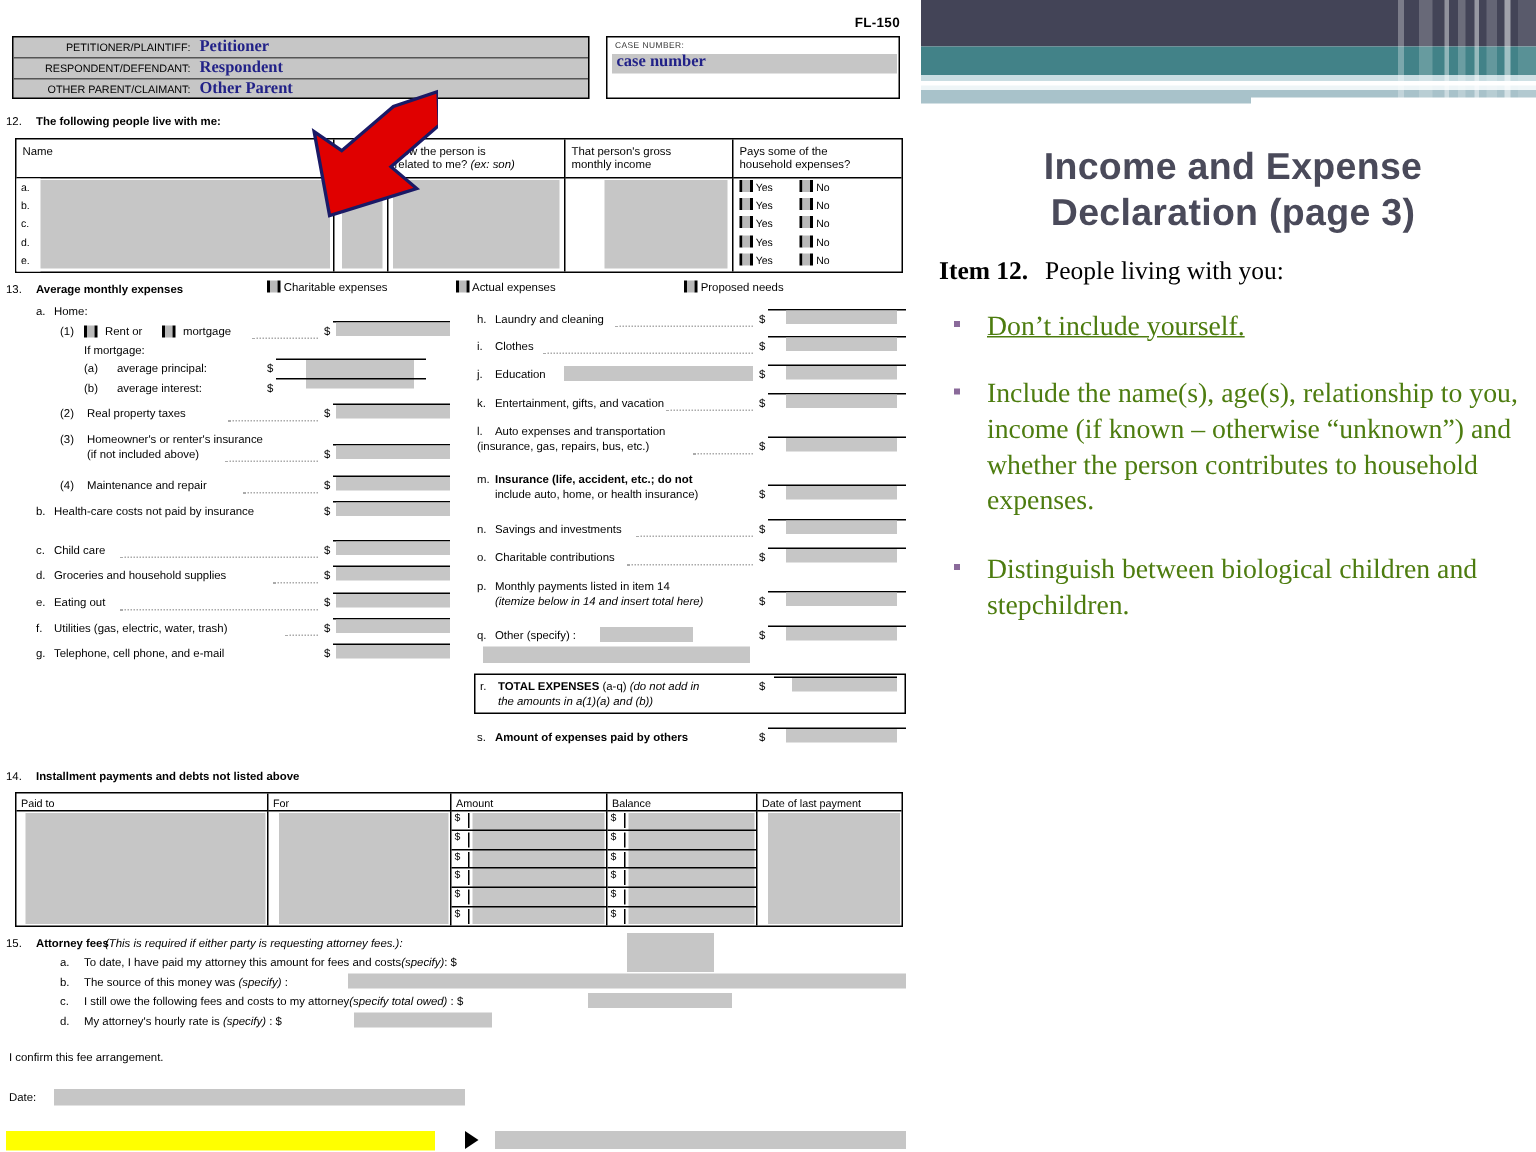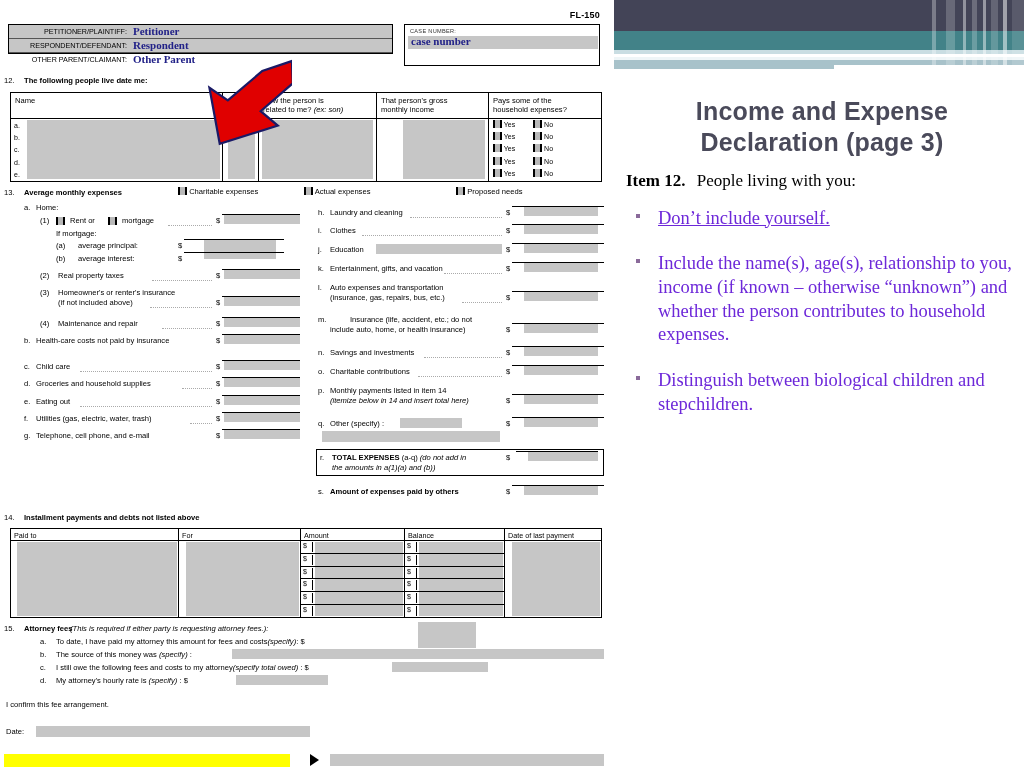--- a/index.html
+++ b/index.html
@@ -16,21 +16,21 @@
   .band-white{top:54px;width:340px;height:3px;background:#ffffff;}
   .band-l2{top:57px;width:410px;height:3px;background:#eef5f7;}
   .band-l3{top:60px;width:220px;height:9px;background:#a8c2ca;}
   .band-l3b{top:60px;left:220px;width:190px;height:5px;background:#a8c2ca;}
   .vstripe{position:absolute;top:0;height:72px;}
   
   #form{position:absolute;left:0;top:8px;width:608px;height:760px;background:#fff;
         font-size:7.6px;color:#000;line-height:1.25;}
   .fl150{position:absolute;right:8px;top:2px;font-size:9px;font-weight:bold;letter-spacing:.2px;}
   
-  #partybox{position:absolute;left:8px;top:16px;width:385px;height:30px;
+  #partybox{position:absolute;left:8px;top:16px;width:385px;height:42px;
      border:1.2px solid #000;background:#c6c6c6;box-sizing:border-box;}
   .party-row{position:absolute;left:0;width:100%;height:14px;box-sizing:border-box;
      border-bottom:1px solid #555;}
   .party-lab{position:absolute;left:6px;top:2px;width:112px;text-align:right;font-size:7.2px;}
   .party-val{position:absolute;left:124px;top:0px;font-family:"Liberation Serif",serif;
      font-weight:bold;font-size:11px;color:#222288;}
   #casebox{position:absolute;left:404px;top:16px;width:196px;height:42px;
      border:1.2px solid #000;background:#fff;box-sizing:border-box;}
   .case-lab{position:absolute;left:5px;top:3px;font-size:5.6px;letter-spacing:.3px;color:#333;}
   .case-fill{position:absolute;left:3px;top:11px;width:190px;height:13px;background:#c6c6c6;}
@@ -76,21 +76,21 @@
      border-top:6px solid transparent;border-bottom:6px solid transparent;}
   
   #arrow{position:absolute;left:186px;top:42px;width:106px;height:100px;pointer-events:none;}
   
   #panel{position:absolute;left:626px;top:96px;width:392px;}
   #slide-title{font-size:25px;line-height:1.25;font-weight:bold;color:#4a4a5a;
      text-align:center;letter-spacing:.2px;}
   #item-head{font-family:"Liberation Serif",serif;font-size:17px;color:#000;margin-top:12px;}
   #item-head b{font-weight:bold;}
   ul.pts{list-style:none;margin:16px 0 0 0;padding:0;font-family:"Liberation Serif",serif;
-     font-size:18.5px;line-height:1.28;color:#6d28d9;}
+     font-size:18.5px;line-height:1.28;color:#4d7c0f;}
   ul.pts li{position:relative;padding-left:32px;margin-bottom:22px;}
   ul.pts li .bul{position:absolute;left:10px;top:7px;width:4px;height:4px;background:#8a6a9a;}
   .uline{text-decoration:underline;}
 </style>
 </head>
 <body>
 
 <div id="banner">
   <div class="band band-dark"></div>
   <div class="band band-teal"></div>
@@ -128,21 +128,21 @@
     </div>
   </div>
 
   <div id="casebox">
     <div class="case-lab">CASE NUMBER:</div>
     <div class="case-fill gfill"></div>
     <div class="case-val">case number</div>
   </div>
 
   <div class="item-no" style="left:4px;top:68px;">12.</div>
-  <div class="item-no item-ttl" style="left:24px;top:68px;">The following people live date me:</div>
+  <div class="item-no item-ttl" style="left:24px;top:68px;">The following people live with me:</div>
 
   <div id="t12">
     <div class="hdr" style="left:0;width:212px;">
       <span>Name</span>
     </div>
     <div class="hdr" style="left:212px;width:36px;">
       <span>Age</span>
     </div>
     <div class="hdr" style="left:248px;width:118px;">
       <span>How the person is<br>related to me? <i>(ex: son)</i></span>
@@ -378,30 +378,30 @@
     <div style="position:absolute;left:330px;top:76px;">Entertainment, gifts, and vacation</div>
     <div class="dots" style="left:444px;width:58px;top:76px;height:9px;"></div>
     <div class="amt" style="left:506px;top:76px;width:98px;">
       <span class="s">$</span>
       <span class="ul" style="width:92px;"></span>
       <span class="bx" style="left:18px;width:74px;"></span>
     </div>
 
     <div style="position:absolute;left:318px;top:95px;">l.</div>
     <div style="position:absolute;left:330px;top:95px;">Auto expenses and transportation</div>
-    <div style="position:absolute;left:330px;top:105px;text-align:center;">(insurance, gas, repairs, bus, etc.)</div>
+    <div style="position:absolute;left:318px;top:105px;text-align:center;">(insurance, gas, repairs, bus, etc.)</div>
     <div class="dots" style="left:462px;width:40px;top:105px;height:9px;"></div>
     <div class="amt" style="left:506px;top:105px;width:98px;">
       <span class="s">$</span>
       <span class="ul" style="width:92px;"></span>
       <span class="bx" style="left:18px;width:74px;"></span>
     </div>
 
     <div style="position:absolute;left:318px;top:127px;">m.</div>
-    <div style="position:absolute;left:350px;top:127px;">Insurance (life, accident, etc.; do not</div>
+    <div style="position:absolute;left:330px;top:127px;font-weight:bold;">Insurance (life, accident, etc.; do not</div>
     <div style="position:absolute;left:330px;top:137px;">include auto, home, or health insurance)</div>
     <div class="amt" style="left:506px;top:137px;width:98px;">
       <span class="s">$</span>
       <span class="ul" style="width:92px;"></span>
       <span class="bx" style="left:18px;width:74px;"></span>
     </div>
 
     <div style="position:absolute;left:318px;top:160px;">n.</div>
     <div style="position:absolute;left:330px;top:160px;">Savings and investments</div>
     <div class="dots" style="left:424px;width:78px;top:160px;height:9px;"></div>

